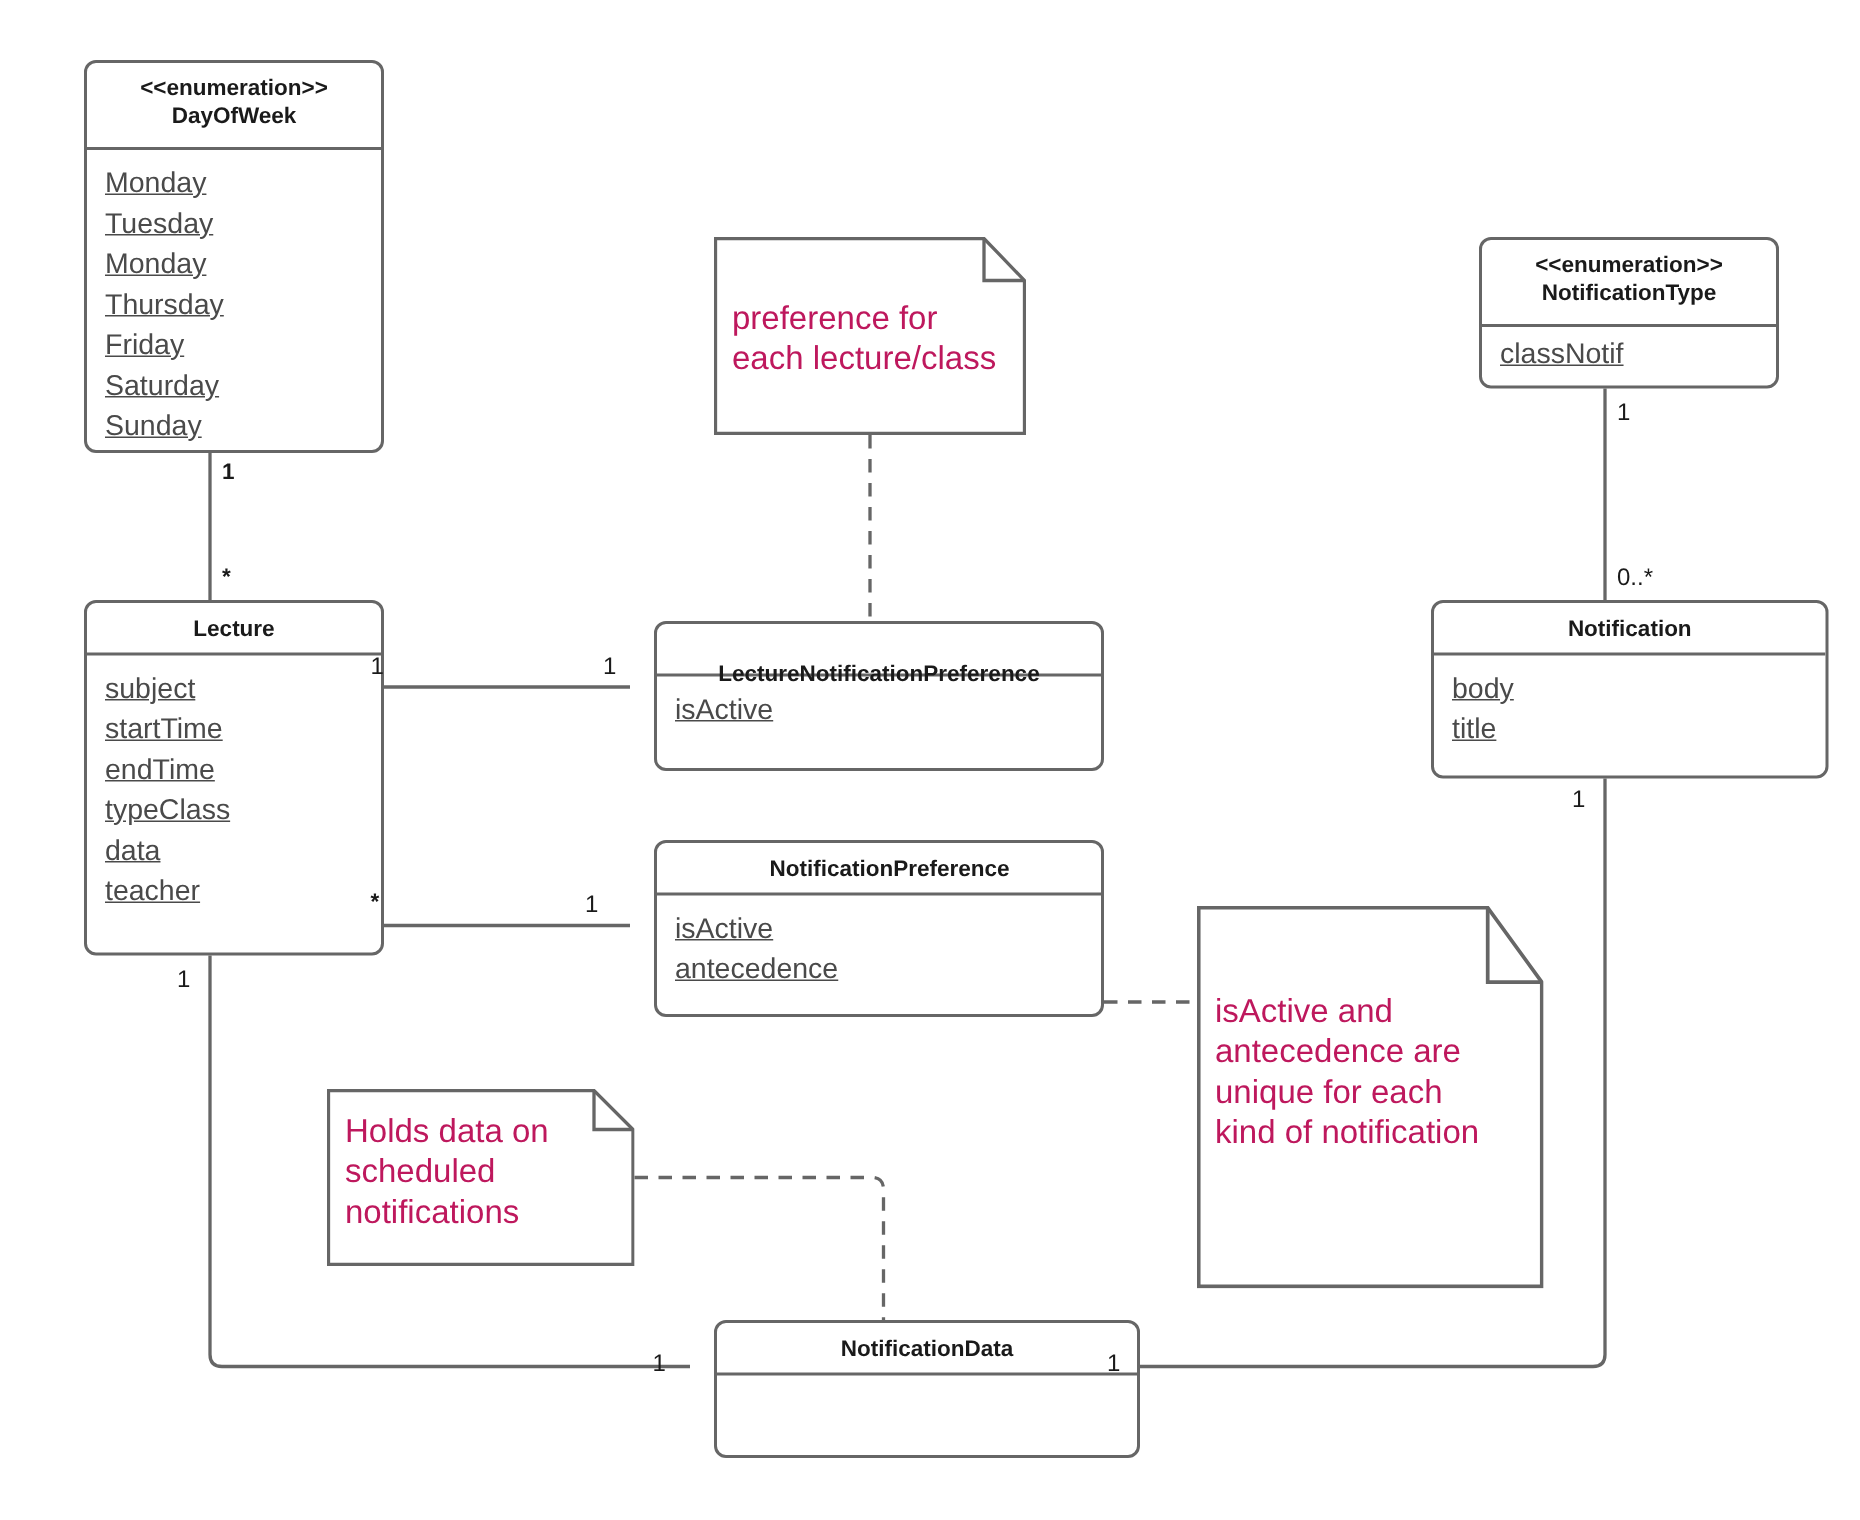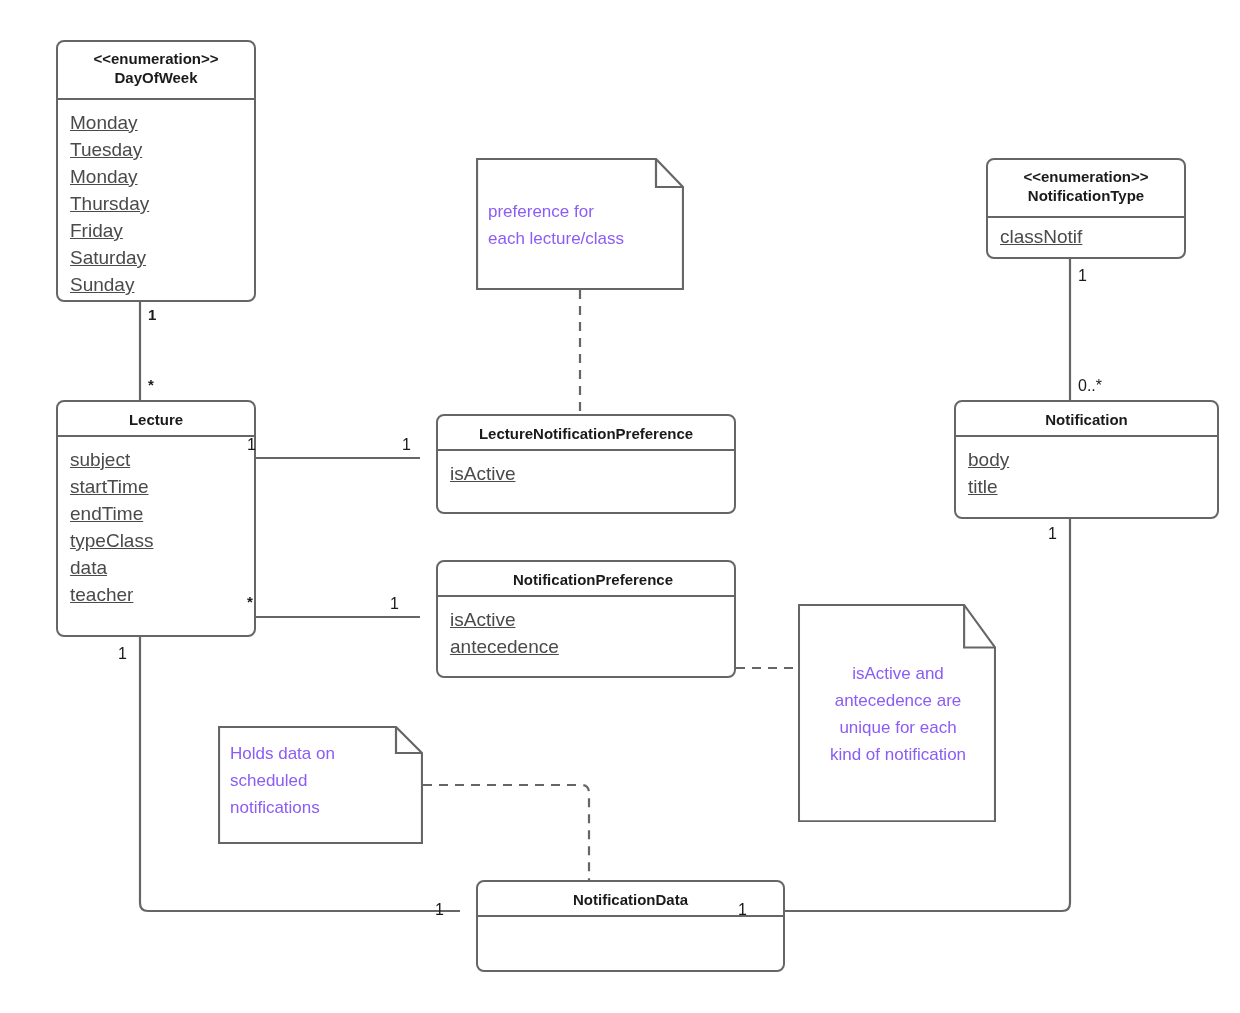--- a/index.html
+++ b/index.html
@@ -13,21 +13,21 @@
            border:2px solid #666666;border-radius:8px;overflow:hidden;margin-left:16px;}
   .uml-head{box-sizing:border-box;border-bottom:2px solid #666666;
             text-align:center;font-weight:bold;color:#1a1a1a;
             font-size:15px;line-height:19px;padding:7px 6px 7px 6px;}
   .uml-head .stereo{display:block;}
   .uml-body{box-sizing:border-box;padding:9px 10px 8px 12px;
             font-size:19px;line-height:27px;color:#4a4a4a;text-decoration:underline;}
   .uml-body .attr{display:block;white-space:nowrap;}
 
   .note{position:absolute;box-sizing:border-box;
-        font-size:17px;line-height:27px;color:#8b5cf6;}
+        font-size:22px;line-height:27px;color:#be185d;}
   .note .note-shape{position:absolute;inset:0;}
   .note .note-text{position:absolute;left:12px;top:10px;right:10px;white-space:pre-line;}
   .note.n-pref .note-text{top:40px;}
   .note.n-unique .note-text{top:56px;}
   .note.n-holds .note-text{top:14px;}
 
   .mult{position:absolute;font-size:16px;line-height:16px;color:#1a1a1a;white-space:nowrap;}
   .mult.b{font-weight:bold;font-size:15px;}
 </style>
 </head>
@@ -84,21 +84,21 @@
       <span class="attr">subject</span>
       <span class="attr">startTime</span>
       <span class="attr">endTime</span>
       <span class="attr">typeClass</span>
       <span class="attr">data</span>
       <span class="attr">teacher</span>
     </div>
   </div>
 
   <div class="uml-box" style="left:420px;top:414px;width:300px;height:100px;">
-    <div class="uml-head" style="height:35px;padding-top:8px;">
+    <div class="uml-head" style="height:35px;padding-top:24px;">
       <span>LectureNotificationPreference</span>
     </div>
     <div class="uml-body">
       <span class="attr">isActive</span>
     </div>
   </div>
 
   <div class="uml-box" style="left:420px;top:560px;width:300px;height:118px;">
     <div class="uml-head" style="height:35px;padding-top:8px;padding-left:20px;">
       <span>NotificationPreference</span>
@@ -122,37 +122,37 @@
   <div class="uml-box" style="left:938px;top:400px;width:265px;height:119px;">
     <div class="uml-head" style="height:35px;padding-top:8px;">
       <span>Notification</span>
     </div>
     <div class="uml-body">
       <span class="attr">body</span>
       <span class="attr">title</span>
     </div>
   </div>
 
-  <div class="uml-box" style="left:460px;top:880px;width:309px;height:92px;">
+  <div class="uml-box" style="left:460px;top:880px;width:284px;height:92px;">
     <div class="uml-head" style="height:35px;padding-top:8px;">
       <span>NotificationData</span>
     </div>
     <div class="uml-body"></div>
   </div>
 
   <div class="note n-pref" style="left:476px;top:158px;width:208px;height:132px;">
     <svg class="note-shape" viewBox="0 0 208 132" xmlns="http://www.w3.org/2000/svg">
       <path d="M1,1 L180,1 L207,29 L207,131 L1,131 Z" fill="#ffffff" stroke="#666666" stroke-width="2.2"></path>
       <path d="M180,1 L180,29 L207,29" fill="none" stroke="#666666" stroke-width="2.2"></path>
     </svg>
     <div class="note-text">preference for
 each lecture/class</div>
   </div>
 
-  <div class="note n-unique" style="left:798px;top:604px;width:198px;height:226px;text-align:center;">
+  <div class="note n-unique" style="left:798px;top:604px;width:231px;height:226px;">
     <svg class="note-shape" viewBox="0 0 205 226" xmlns="http://www.w3.org/2000/svg">
       <path d="M1,1 L172,1 L204,45 L204,225 L1,225 Z" fill="#ffffff" stroke="#666666" stroke-width="2.2"></path>
       <path d="M172,1 L172,45 L204,45" fill="none" stroke="#666666" stroke-width="2.2"></path>
     </svg>
     <div class="note-text">isActive and
 antecedence are
 unique for each
 kind of notification</div>
   </div>
 

